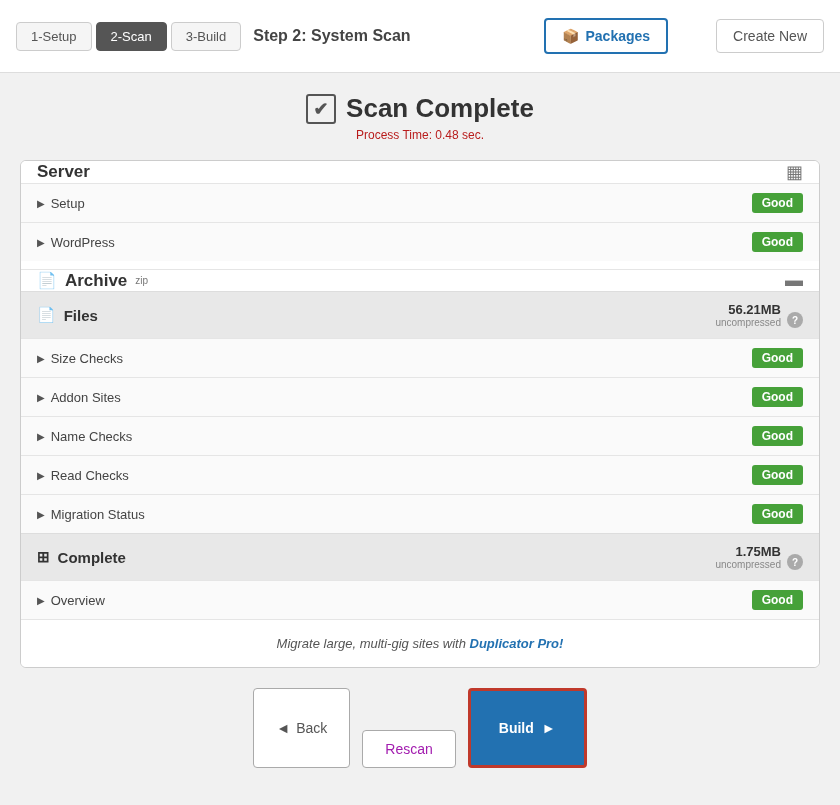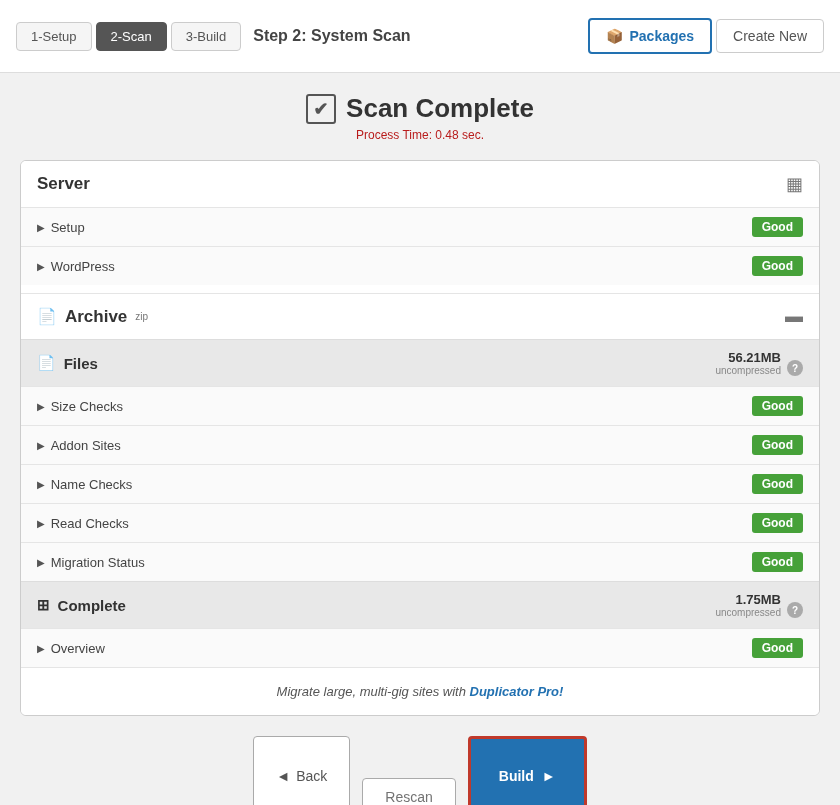--- a/index.html
+++ b/index.html
@@ -57,20 +57,21 @@
       cursor: pointer;
     }
     .nav-btn-create {
       padding: 8px 16px;
       border: 1px solid #ccc;
       border-radius: 4px;
       background: #fff;
       color: #555;
       font-size: 14px;
       cursor: pointer;
+      margin-left: 44px;
     }
 
     
     .main-content {
       padding: 20px 20px;
     }
 
     
     .scan-header {
       text-align: center;
@@ -109,21 +110,21 @@
       border-radius: 6px;
       overflow: hidden;
       margin-bottom: 20px;
     }
 
     
     .section-header {
       display: flex;
       align-items: center;
       justify-content: space-between;
-      padding: 12px 16px;
+      padding: 0 16px;
       background: #fff;
     }
     .section-title {
       font-size: 17px;
       font-weight: 700;
       color: #333;
       display: flex;
       align-items: center;
       gap: 8px;
     }
@@ -255,21 +256,21 @@
       cursor: pointer;
       display: flex;
       align-items: center;
       gap: 6px;
     }
     .btn-rescan {
       padding: 10px 22px;
       border: 1px solid #aaa;
       border-radius: 4px;
       background: #fff;
-      color: #737373;
+      color: #a21caf;
       font-size: 14px;
       cursor: pointer;
       margin-top: 42px;
     }
     .btn-build {
       padding: 10px 28px;
       border: 3px solid #c0392b;
       border-radius: 4px;
       background: #2271b1;
       color: #fff;

